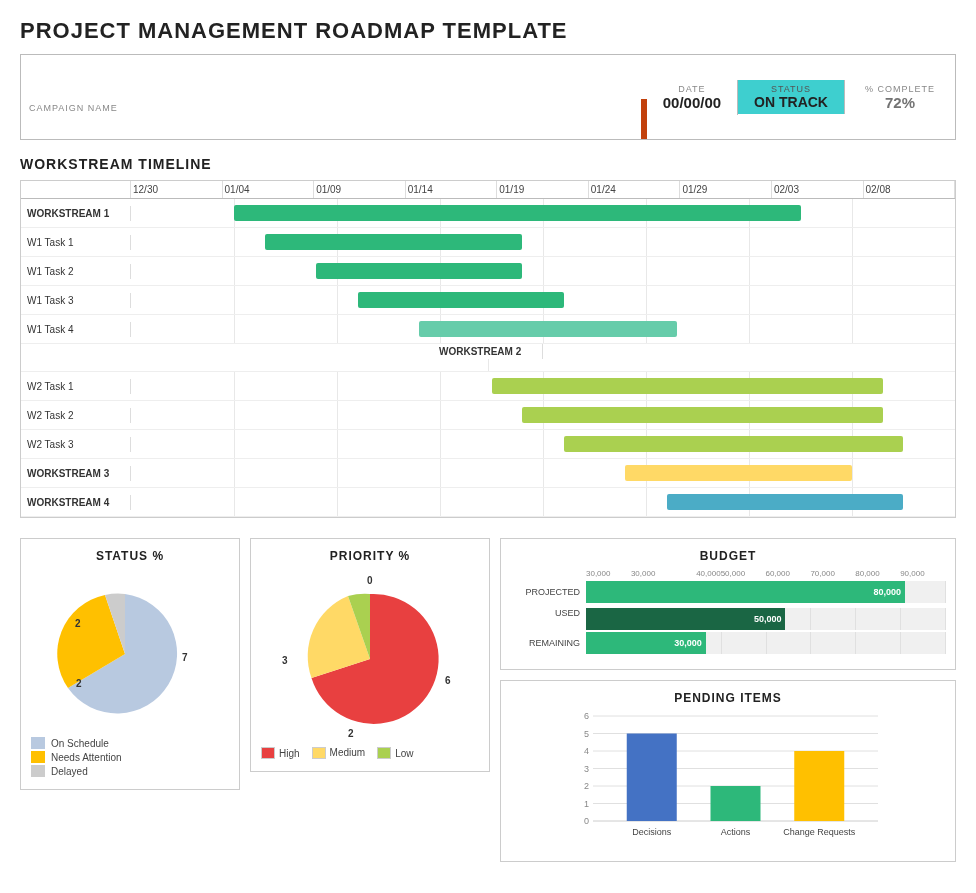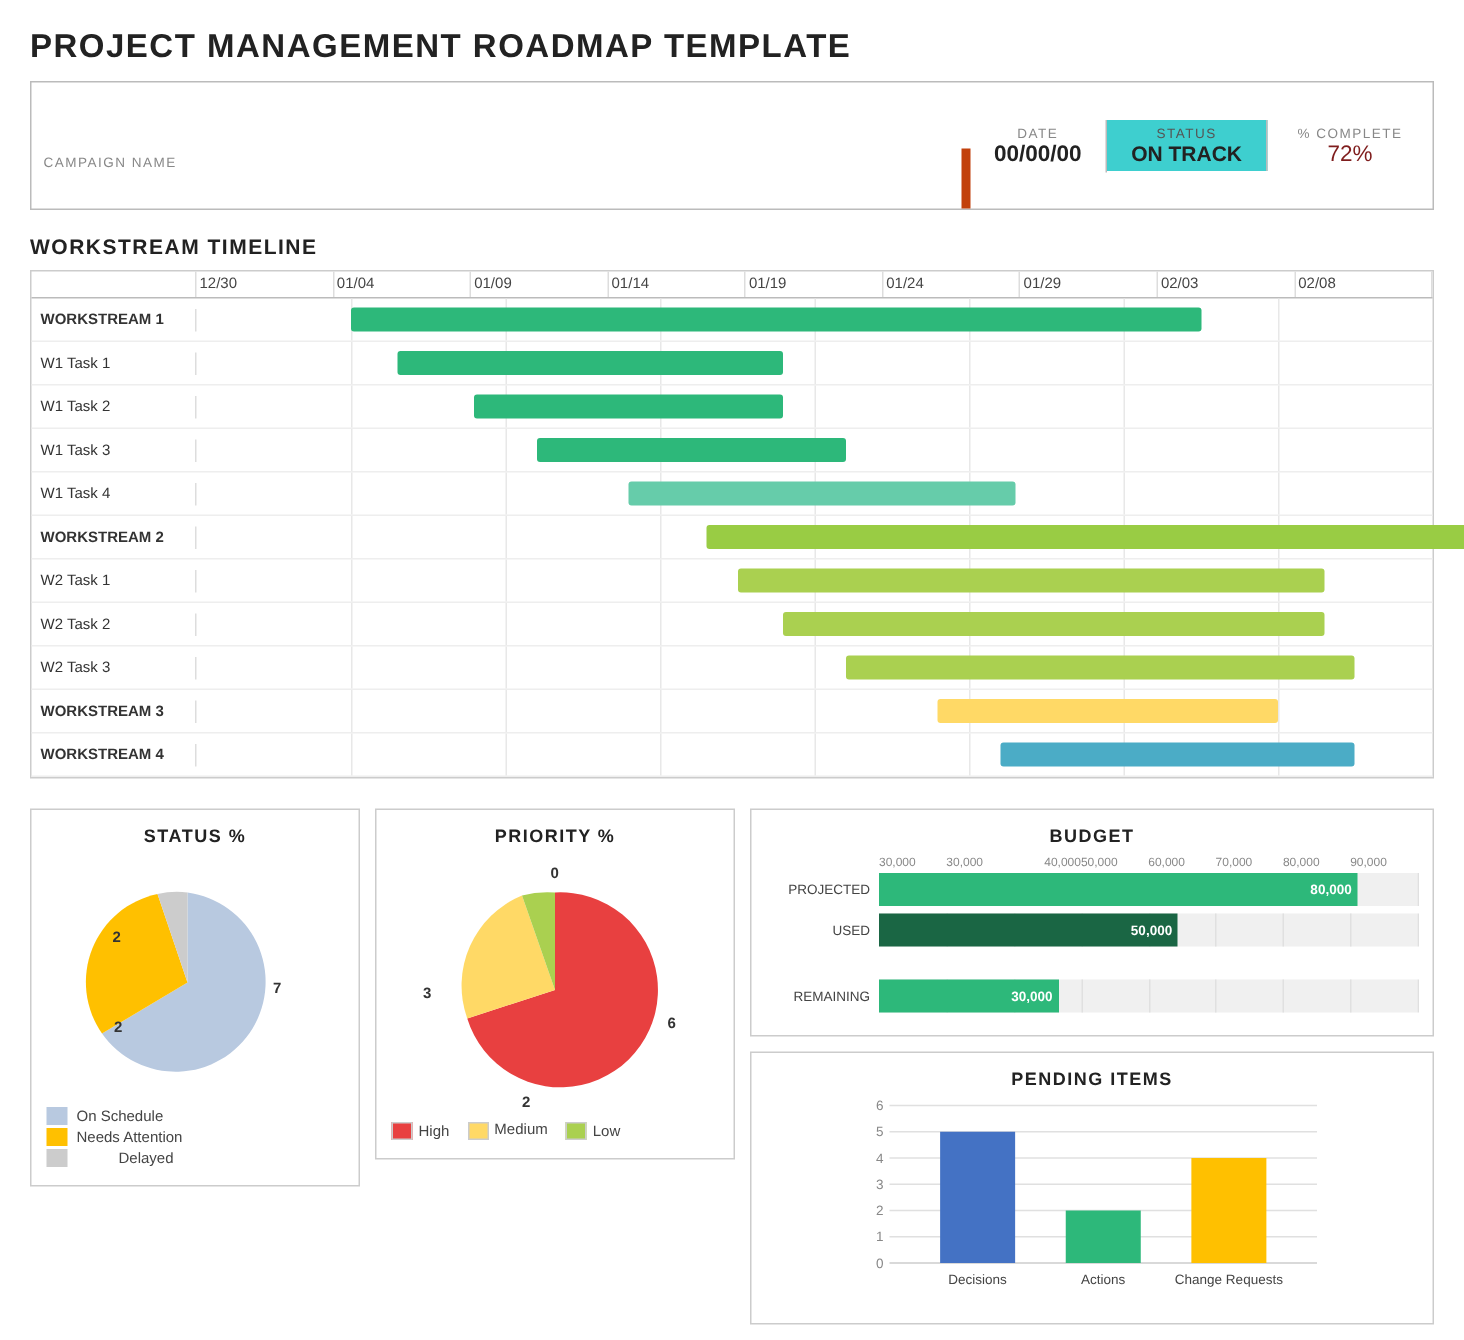--- a/index.html
+++ b/index.html
@@ -15,21 +15,21 @@
     .campaign-label { font-size: 9px; color: #888; letter-spacing: 1px; text-transform: uppercase; display: block; }
     .campaign-value { height: 22px; }
     .date-col { padding: 4px 16px; border-right: 1px solid #bbb; text-align: center; }
     .date-label { font-size: 9px; color: #888; letter-spacing: 1px; text-transform: uppercase; }
     .date-value { font-size: 15px; font-weight: bold; color: #222; }
     .status-col { padding: 4px 16px; border-right: 1px solid #bbb; text-align: center; background: #3dd; }
     .status-label { font-size: 9px; color: #555; letter-spacing: 1px; text-transform: uppercase; }
     .status-value { font-size: 14px; font-weight: bold; color: #222; }
     .pct-col { padding: 4px 20px; text-align: center; }
     .pct-label { font-size: 9px; color: #888; letter-spacing: 1px; text-transform: uppercase; }
-    .pct-value { font-size: 15px; font-weight: normal; color: #7f1d1d; }
+    .pct-value { font-size: 15px; font-weight: bold; color: #737373; }
     
     
     .section-title { font-size: 14px; font-weight: bold; letter-spacing: 1px; color: #222; margin-bottom: 8px; text-transform: uppercase; }
     
     
     .gantt-section { margin-bottom: 20px; }
     .gantt-container { border: 1px solid #ccc; position: relative; }
     
     
     .bottom-section { display: flex; gap: 10px; margin-top: 4px; }
@@ -157,21 +157,21 @@
               <div style="position: absolute; top: 0px; bottom: 0px; left: 12.5%; border-left: 1px solid rgb(232, 232, 232);"></div>
               <div style="position: absolute; top: 0px; bottom: 0px; left: 25%; border-left: 1px solid rgb(232, 232, 232);"></div>
               <div style="position: absolute; top: 0px; bottom: 0px; left: 37.5%; border-left: 1px solid rgb(232, 232, 232);"></div>
               <div style="position: absolute; top: 0px; bottom: 0px; left: 50%; border-left: 1px solid rgb(232, 232, 232);"></div>
               <div style="position: absolute; top: 0px; bottom: 0px; left: 62.5%; border-left: 1px solid rgb(232, 232, 232);"></div>
               <div style="position: absolute; top: 0px; bottom: 0px; left: 75%; border-left: 1px solid rgb(232, 232, 232);"></div>
               <div style="position: absolute; top: 0px; bottom: 0px; left: 87.5%; border-left: 1px solid rgb(232, 232, 232);"></div>
               <div style="position: absolute; height: 16px; top: 6px; left: 35%; width: 31.25%; background: rgb(102, 204, 170); border-radius: 2px;"></div>
             </div>
           </div>
-          <div style="display: flex; align-items: center; border-bottom: 1px solid rgb(238, 238, 238); min-height: 28px; position: relative;">
+          <div style="display: flex; align-items: center; border-bottom: 1px solid rgb(238, 238, 238); min-height: 28px; position: relative; flex-direction: column;">
             <div style="width: 110px; min-width: 110px; font-size: 10px; color: rgb(51, 51, 51); padding: 2px 6px; border-right: 1px solid rgb(221, 221, 221); white-space: nowrap; font-weight: bold;">WORKSTREAM 2</div>
             <div style="flex: 1 1 0%; position: relative; height: 28px;">
               <div style="position: absolute; top: 0px; bottom: 0px; left: 12.5%; border-left: 1px solid rgb(232, 232, 232);"></div>
               <div style="position: absolute; top: 0px; bottom: 0px; left: 25%; border-left: 1px solid rgb(232, 232, 232);"></div>
               <div style="position: absolute; top: 0px; bottom: 0px; left: 37.5%; border-left: 1px solid rgb(232, 232, 232);"></div>
               <div style="position: absolute; top: 0px; bottom: 0px; left: 50%; border-left: 1px solid rgb(232, 232, 232);"></div>
               <div style="position: absolute; top: 0px; bottom: 0px; left: 62.5%; border-left: 1px solid rgb(232, 232, 232);"></div>
               <div style="position: absolute; top: 0px; bottom: 0px; left: 75%; border-left: 1px solid rgb(232, 232, 232);"></div>
               <div style="position: absolute; top: 0px; bottom: 0px; left: 87.5%; border-left: 1px solid rgb(232, 232, 232);"></div>
               <div style="position: absolute; height: 16px; top: 6px; left: 41.25%; width: 62.5%; background: rgb(153, 204, 68); border-radius: 2px;"></div>
@@ -267,21 +267,21 @@
         </div>
         <div class="legend" id="status-legend">
             <div style="display: flex; align-items: center; font-size: 10px; color: rgb(68, 68, 68); margin-bottom: 2px;">
               <div style="width:14px;height:12px;background:#b8c9e0;margin-right:6px;flex-shrink:0;"></div>
               <span>On Schedule</span>
             </div>
             <div style="display: flex; align-items: center; font-size: 10px; color: rgb(68, 68, 68); margin-bottom: 2px;">
               <div style="width:14px;height:12px;background:#ffc000;margin-right:6px;flex-shrink:0;"></div>
               <span>Needs Attention</span>
             </div>
-            <div style="display: flex; align-items: center; font-size: 10px; color: rgb(68, 68, 68); margin-bottom: 2px; gap: 28px;">
+            <div style="display: flex; align-items: center; font-size: 10px; color: rgb(68, 68, 68); margin-bottom: 2px;">
               <div style="width:14px;height:12px;background:#cccccc;margin-right:6px;flex-shrink:0;"></div>
               <span>Delayed</span>
             </div>
           </div>
       </div>
     </div>
 
     <div class="bottom-mid">
       <div class="chart-box">
         <div class="chart-title">PRIORITY %</div>
@@ -341,21 +341,21 @@
                 <div style="position: absolute; top: 0px; bottom: 0px; left: 50%; border-left: 1px solid rgb(224, 224, 224);"></div>
                 <div style="position: absolute; top: 0px; bottom: 0px; left: 62.5%; border-left: 1px solid rgb(224, 224, 224);"></div>
                 <div style="position: absolute; top: 0px; bottom: 0px; left: 75%; border-left: 1px solid rgb(224, 224, 224);"></div>
                 <div style="position: absolute; top: 0px; bottom: 0px; left: 87.5%; border-left: 1px solid rgb(224, 224, 224);"></div>
                 <div style="position: absolute; top: 0px; bottom: 0px; left: 100%; border-left: 1px solid rgb(224, 224, 224);"></div>
                 <div style="position: absolute; left: 0px; top: 0px; height: 100%; width: 88.8889%; background: rgb(45, 184, 122); display: flex; align-items: center; justify-content: flex-end; padding-right: 4px;">
                   <span style="font-size: 9px; color: rgb(255, 255, 255); font-weight: bold;">80,000</span>
                 </div>
               </div>
             </div>
-            <div style="display: flex; align-items: center; margin-bottom: 22px;">
+            <div style="display: flex; margin-bottom: 2px;">
               <div style="width: 75px; font-size: 9px; color: rgb(68, 68, 68); text-align: right; padding-right: 6px;">USED</div>
               <div style="flex: 1 1 0%; background: rgb(240, 240, 240); height: 22px; position: relative;">
                 <div style="position: absolute; top: 0px; bottom: 0px; left: 12.5%; border-left: 1px solid rgb(224, 224, 224);"></div>
                 <div style="position: absolute; top: 0px; bottom: 0px; left: 25%; border-left: 1px solid rgb(224, 224, 224);"></div>
                 <div style="position: absolute; top: 0px; bottom: 0px; left: 37.5%; border-left: 1px solid rgb(224, 224, 224);"></div>
                 <div style="position: absolute; top: 0px; bottom: 0px; left: 50%; border-left: 1px solid rgb(224, 224, 224);"></div>
                 <div style="position: absolute; top: 0px; bottom: 0px; left: 62.5%; border-left: 1px solid rgb(224, 224, 224);"></div>
                 <div style="position: absolute; top: 0px; bottom: 0px; left: 75%; border-left: 1px solid rgb(224, 224, 224);"></div>
                 <div style="position: absolute; top: 0px; bottom: 0px; left: 87.5%; border-left: 1px solid rgb(224, 224, 224);"></div>
                 <div style="position: absolute; top: 0px; bottom: 0px; left: 100%; border-left: 1px solid rgb(224, 224, 224);"></div>

